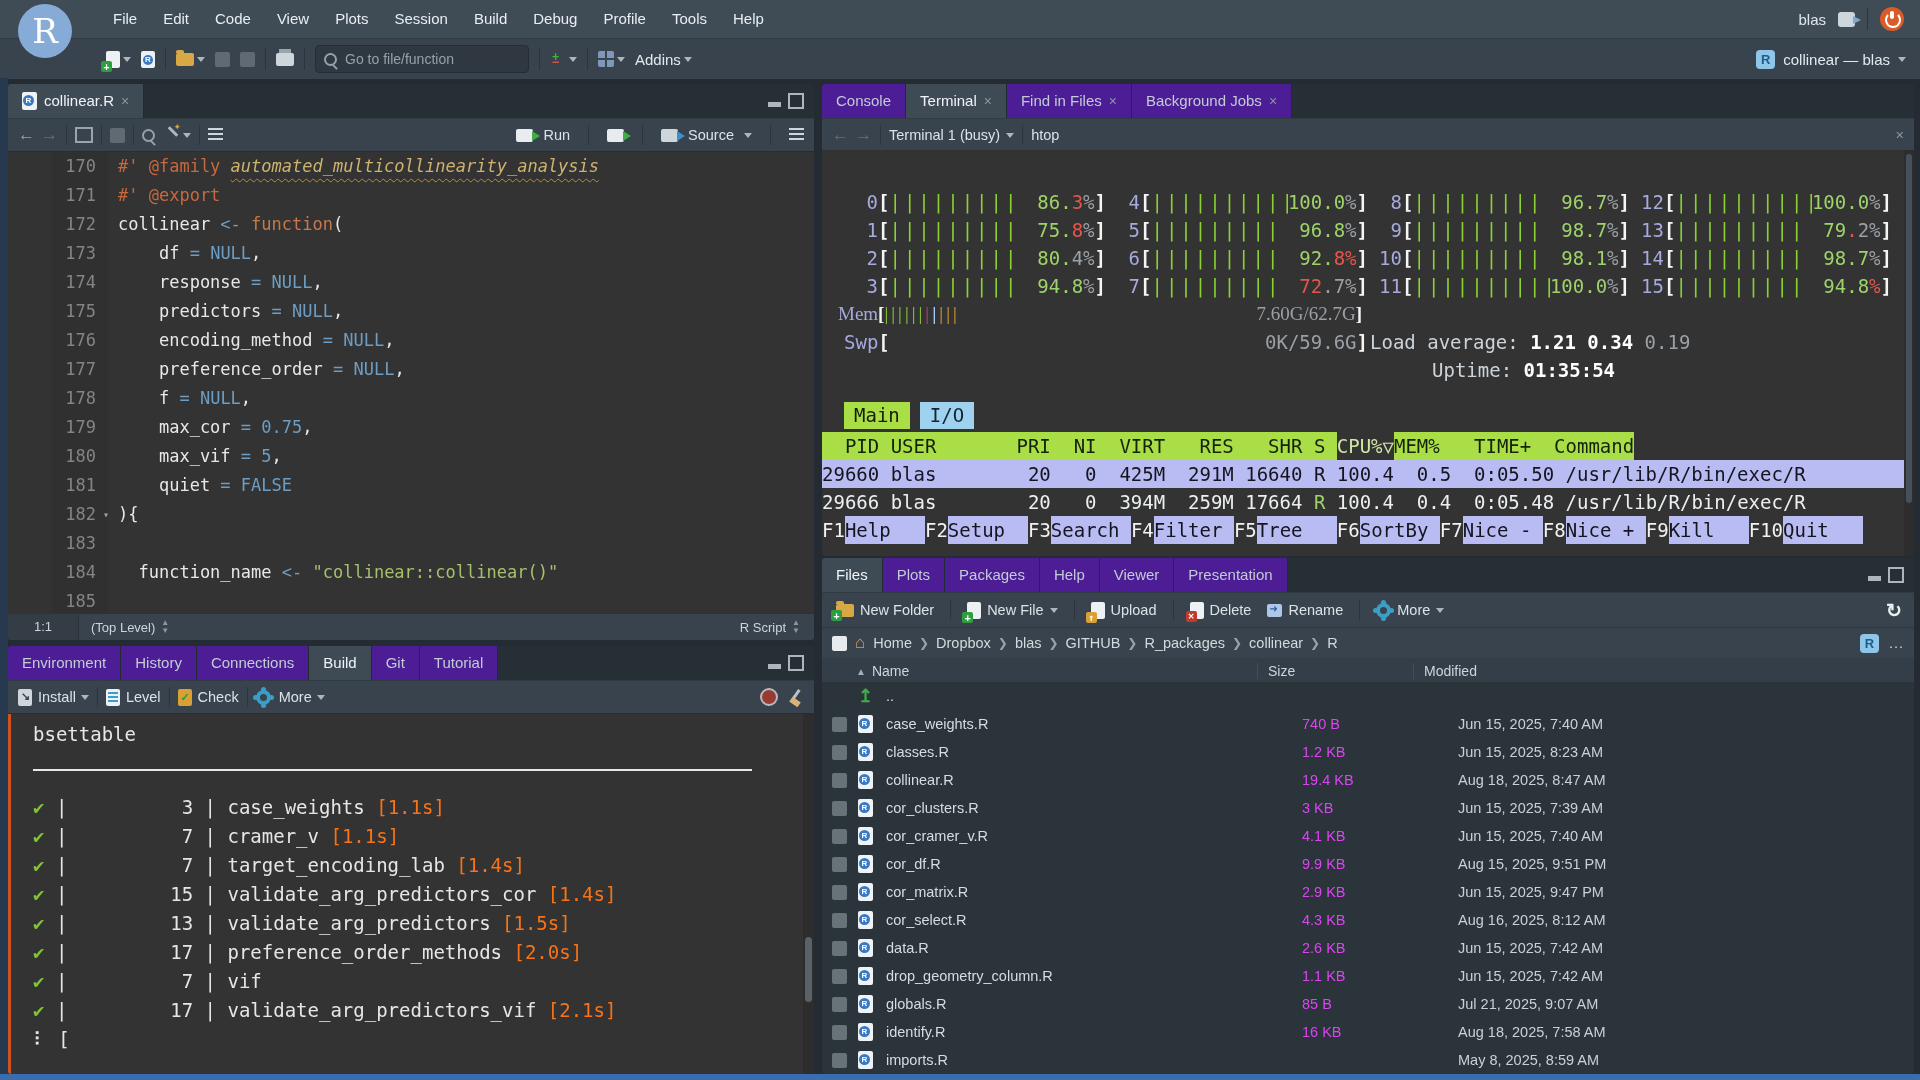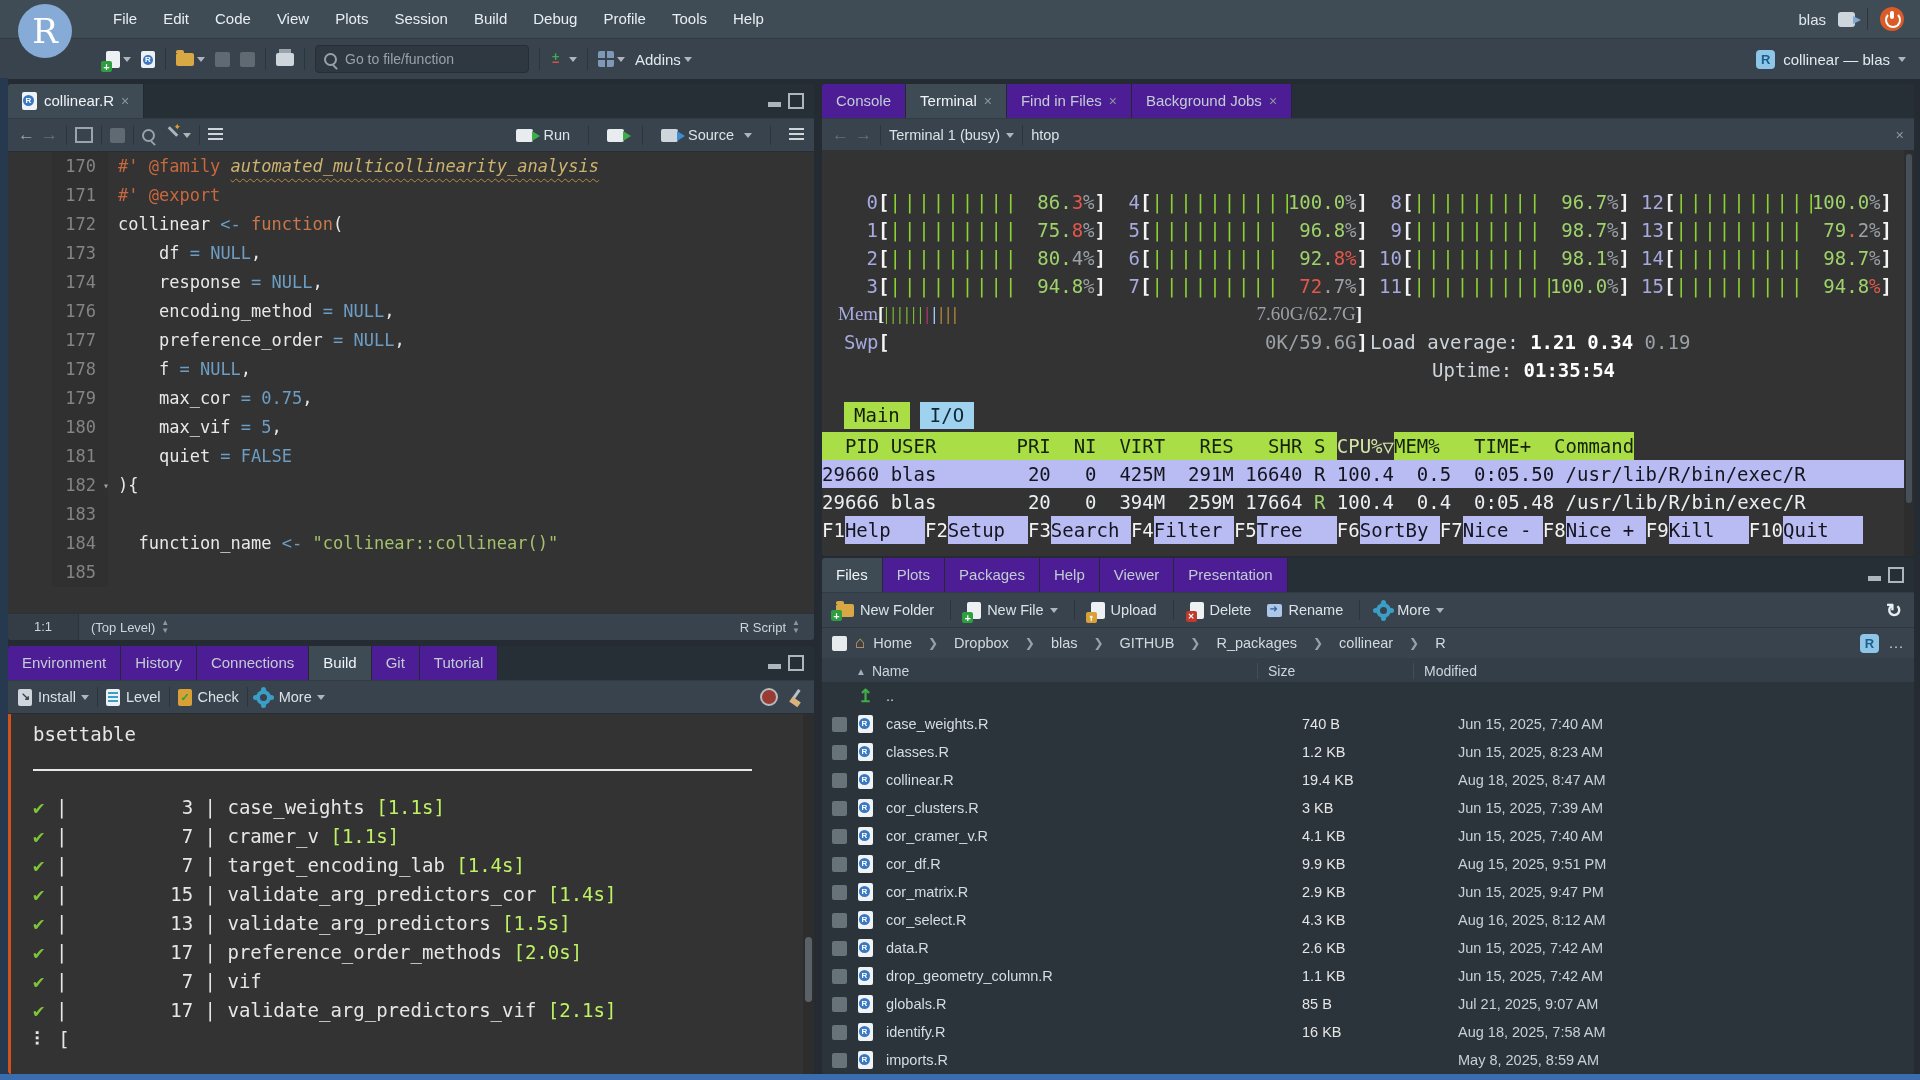--- a/index.html
+++ b/index.html
@@ -117,21 +117,21 @@
   .fk{display:flex;}
   .fk .k{color:#f2f2f2;}
   .fk .l{background:#b9bcf2;color:#15151f;white-space:pre;}
 
   
   .buildout{position:absolute;left:0;right:0;top:68px;bottom:0;background:#333333;border-left:3px solid #d0531e;
     font:19px/29px "DejaVu Sans Mono",monospace;color:#e6e6e6;padding:6px 0 0 22px;box-sizing:border-box;overflow:hidden;}
   .b-hr{border:none;border-top:2px solid #e8e8e8;width:92%;margin:20px 0 22px 0;}
   .b-row{white-space:pre;height:29px;}
   .b-check{color:#7ec636;}
-  .b-dim{color:#bef264;}
+  .b-dim{color:#f97316;}
   .bscroll{position:absolute;right:0;top:68px;bottom:0;width:11px;background:#2d2d2d;}
   .bscroll .thumb{position:absolute;left:2px;right:2px;top:62%;height:18%;background:#5a6167;border-radius:4px;}
 
   
   .ftoolbar{height:34px;background:#39434d;border-top:1px solid #313b44;display:flex;align-items:center;font-size:14.5px;color:#dbe2e8;}
   .ft-btn{display:flex;align-items:center;gap:6px;padding:0 8px;}
   .clip{width:14px;height:17px;background:#d9a035;border-radius:2px;position:relative;display:inline-block;}
   .clip::after{content:"✓";position:absolute;left:3px;top:2px;color:#2f9e40;font:bold 11px/13px sans-serif;}
   .delico{width:14px;height:17px;background:#eef1f4;border-radius:2px;position:relative;display:inline-block;}
   .delico::after{content:"✕";position:absolute;left:-4px;bottom:-3px;width:11px;height:11px;background:#c0392b;border-radius:2px;color:#fff;font:bold 8px/11px sans-serif;text-align:center;}
@@ -151,21 +151,21 @@
   .fhead{height:26px;background:#343e48;border-bottom:1px solid #222930;display:flex;align-items:center;font-size:14px;color:#cdd5dc;}
   .fh-name{width:436px;padding-left:34px;box-sizing:border-box;border-right:1px solid #434d57;display:flex;gap:6px;align-items:center;}
   .fh-size{width:156px;padding-left:10px;box-sizing:border-box;border-right:1px solid #434d57;}
   .fh-mod{flex:1;padding-left:10px;}
   .sort-tri{color:#9db0bf;font-size:10px;}
   .flist{position:absolute;left:0;right:0;top:124px;bottom:0;background:#2b333b;overflow:hidden;}
   .frow{display:flex;align-items:center;height:28px;font-size:14.5px;color:#d6dde2;}
   .frow .c1{width:34px;display:flex;justify-content:center;}
   .frow .c2{width:30px;display:flex;justify-content:flex-start;padding-left:2px;box-sizing:border-box;}
   .frow .c3{width:406px;}
-  .frow .c4{width:156px;padding-left:10px;box-sizing:border-box;color:#e5e5e5;}
+  .frow .c4{width:156px;padding-left:10px;box-sizing:border-box;color:#d946ef;}
   .frow .c5{flex:1;padding-left:10px;color:#c9d1d7;}
   .updir{color:#3fae49;font-weight:bold;font-size:18px;line-height:16px;}
 
   .bluebar{position:absolute;left:0;top:1074px;width:1920px;height:6px;background:#3a6cb0;}
   .leftedge{position:absolute;left:0;top:78px;width:8px;bottom:0;background:#27394e;}
   .runico{width:17px;height:13px;background:#e8ecef;border-radius:2px;position:relative;display:inline-block;}
   .runico::after{content:"";position:absolute;right:-7px;top:2px;border-left:8px solid #3fae49;border-top:5px solid transparent;border-bottom:5px solid transparent;}
   .srcico{width:17px;height:13px;background:#cfd6db;border-radius:2px;position:relative;display:inline-block;}
   .srcico::after{content:"";position:absolute;right:-7px;top:2px;border-left:8px solid #3f8ed0;border-top:5px solid transparent;border-bottom:5px solid transparent;}
   .outline-ic{display:inline-block;width:15px;height:15px;background:repeating-linear-gradient(#cfd6db 0 2px,transparent 2px 5px);}
@@ -324,20 +324,24 @@
         </div>
         <div class="cl">
           <div class="gut">173</div>
           <div class="ct"><span class="tok-plain">    df </span><span class="tok-op">= </span><span class="tok-const">NULL</span><span class="tok-plain">,</span></div>
         </div>
         <div class="cl">
           <div class="gut">174</div>
           <div class="ct"><span class="tok-plain">    response </span><span class="tok-op">= </span><span class="tok-const">NULL</span><span class="tok-plain">,</span></div>
         </div>
         <div class="cl">
+          <div class="gut">175</div>
+          <div class="ct"><span class="tok-plain">    predictors </span><span class="tok-op">= </span><span class="tok-const">NULL</span><span class="tok-plain">,</span></div>
+        </div>
+        <div class="cl">
           <div class="gut">176</div>
           <div class="ct"><span class="tok-plain">    encoding_method </span><span class="tok-op">= </span><span class="tok-const">NULL</span><span class="tok-plain">,</span></div>
         </div>
         <div class="cl">
           <div class="gut">177</div>
           <div class="ct"><span class="tok-plain">    preference_order </span><span class="tok-op">= </span><span class="tok-const">NULL</span><span class="tok-plain">,</span></div>
         </div>
         <div class="cl">
           <div class="gut">178</div>
           <div class="ct"><span class="tok-plain">    f </span><span class="tok-op">= </span><span class="tok-const">NULL</span><span class="tok-plain">,</span></div>
@@ -730,21 +734,21 @@
       <span class="ft-btn">
         <span class="gear"></span>
         <span>More</span>
         <span class="caret"></span>
       </span>
       <span class="refresh">↻</span>
     </div>
     <div class="crumbbar">
       <span class="cb"></span>
       <span class="home">⌂</span>
-      <span id="crumbs" style="display:flex;align-items:center;gap:16px;">
+      <span id="crumbs" style="display:flex;align-items:center;gap:7px;">
           <span>Home</span>
           <span class="chev">❯</span>
           <span>Dropbox</span>
           <span class="chev">❯</span>
           <span>blas</span>
           <span class="chev">❯</span>
           <span>GITHUB</span>
           <span class="chev">❯</span>
           <span>R_packages</span>
           <span class="chev">❯</span>

